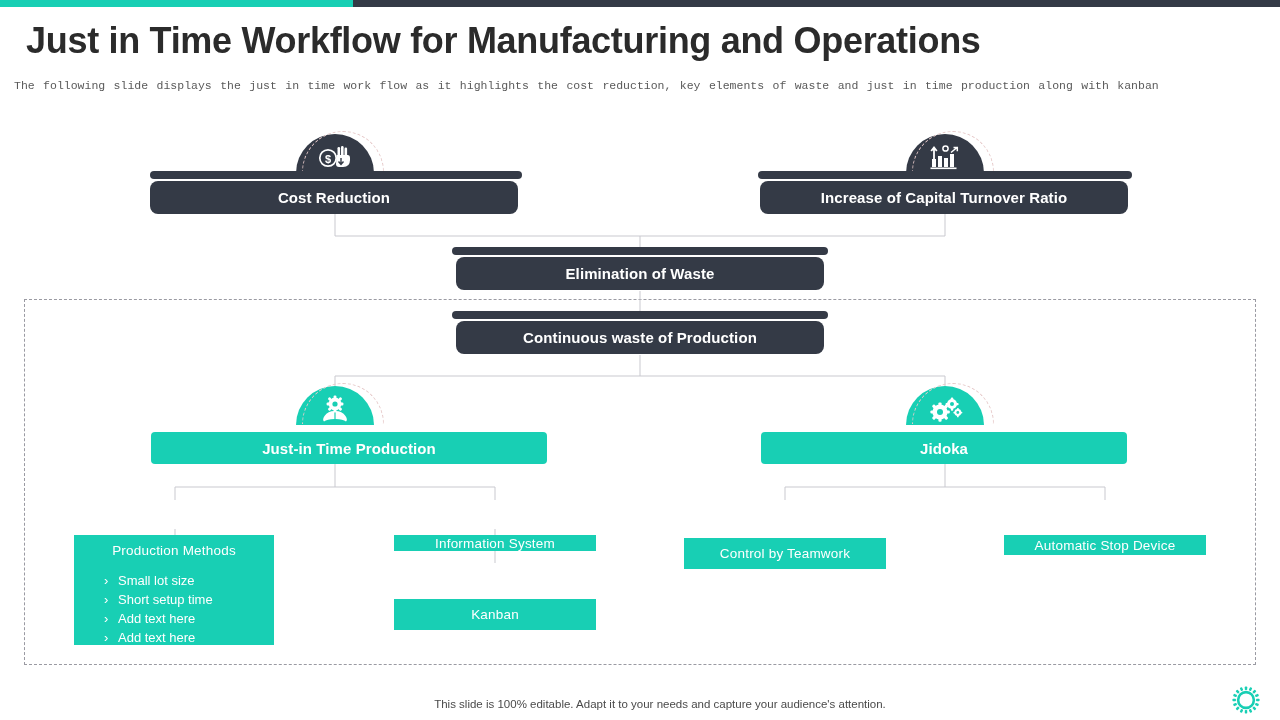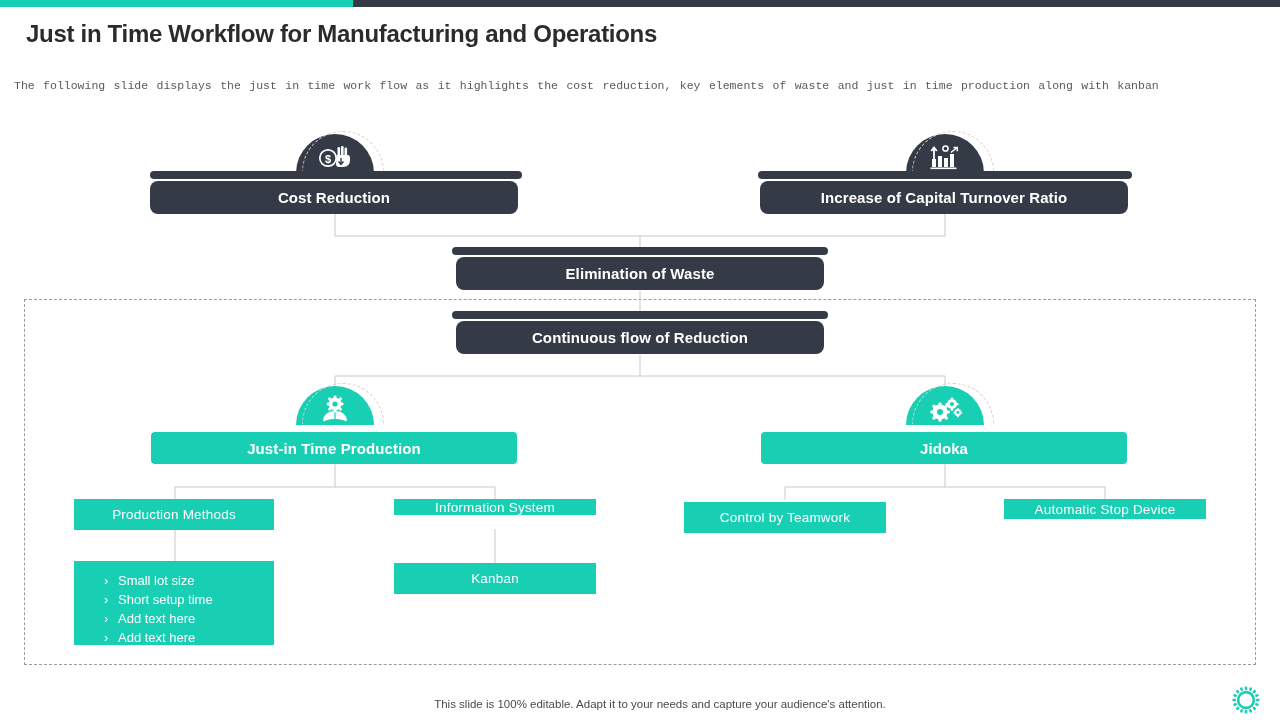--- a/index.html
+++ b/index.html
@@ -29,21 +29,21 @@
     width: 353px;
     height: 7px;
     background: #18cfb4;
   }
 
   
   .page-title {
     position: absolute;
     top: 20px;
     left: 26px;
-    font-size: 24px;
+    font-size: 36px;
     font-weight: bold;
     color: #2b2b2b;
     letter-spacing: -0.3px;
     white-space: nowrap;
   }
   .page-subtitle {
     position: absolute;
     top: 79px;
     left: 14px;
     font-size: 11.5px;
@@ -127,20 +127,21 @@
   
   .tbox {
     position: absolute;
     background: #18cfb4;
     color: #ffffff;
     display: flex;
     align-items: center;
     justify-content: center;
     font-size: 13.5px;
     letter-spacing: 0.2px;
+    margin-top: 36px;
   }
 
   
   .bullet-box {
     position: absolute;
     background: #18cfb4;
     color: #ffffff;
     padding: 10px 0 10px 30px;
     box-sizing: border-box;
   }
@@ -256,21 +257,21 @@
   <span>Increase of Capital Turnover Ratio</span>
 </div>
 
 <div class="cap" style="left:452px; top:247px; width:376px;"></div>
 <div class="pill" style="left:456px; top:257px; width:368px; height:33px;">
   <span>Elimination of Waste</span>
 </div>
 
 <div class="cap" style="left:452px; top:311px; width:376px;"></div>
 <div class="pill" style="left:456px; top:321px; width:368px; height:33px;">
-  <span>Continuous flow of Reduction</span>
+  <span>Continuous waste of Production</span>
 </div>
 
 <div class="badge teal" style="left:296px; top:386px;">
   <div class="badge-ring"></div>
   <svg width="34" height="28" viewBox="0 0 34 28">
     <g fill="#ffffff">
       <circle cx="17" cy="9" r="6.4"></circle>
       <rect x="15.6" y="0.6" width="2.8" height="3.4" rx="1"></rect>
       <rect x="15.6" y="14" width="2.8" height="3.4" rx="1"></rect>
       <rect x="8.6" y="7.6" width="3.4" height="2.8" rx="1"></rect>
@@ -278,21 +279,21 @@
       <rect x="10.3" y="2.4" width="2.8" height="3.2" rx="1" transform="rotate(-45 11.7 4)"></rect>
       <rect x="20.9" y="2.4" width="2.8" height="3.2" rx="1" transform="rotate(45 22.3 4)"></rect>
       <rect x="10.3" y="12.4" width="2.8" height="3.2" rx="1" transform="rotate(45 11.7 14)"></rect>
       <rect x="20.9" y="12.4" width="2.8" height="3.2" rx="1" transform="rotate(-45 22.3 14)"></rect>
     </g>
     <circle cx="17" cy="9" r="2.6" fill="#18cfb4"></circle>
     <path d="M16.4 16 Q10 16 6.5 21 Q4 24.5 6 26.5 Q9 24 16.4 24 Z" fill="#ffffff"></path>
     <path d="M17.6 16 Q24 16 27.5 21 Q30 24.5 28 26.5 Q25 24 17.6 24 Z" fill="#ffffff"></path>
   </svg>
 </div>
-<div class="pill teal" style="left:151px; top:432px; width:366px; height:32px;">
+<div class="pill teal" style="left:151px; top:432px; width:396px; height:32px;">
   <span>Just-in Time Production</span>
 </div>
 
 <div class="badge teal" style="left:906px; top:386px;">
   <div class="badge-ring"></div>
   <svg width="36" height="28" viewBox="0 0 36 28">
     <g fill="#ffffff">
       <circle cx="13" cy="17" r="7.6"></circle>
       <rect x="11.4" y="7.4" width="3.2" height="4" rx="1.1"></rect>
       <rect x="11.4" y="22.8" width="3.2" height="4" rx="1.1"></rect>

